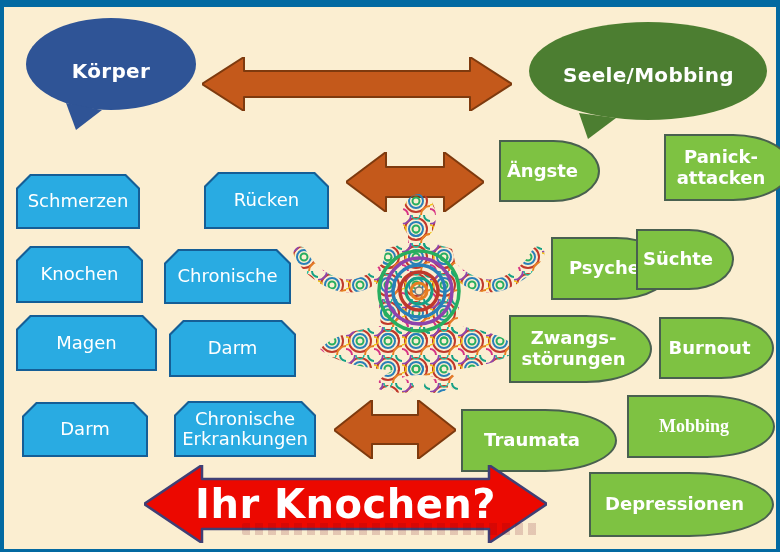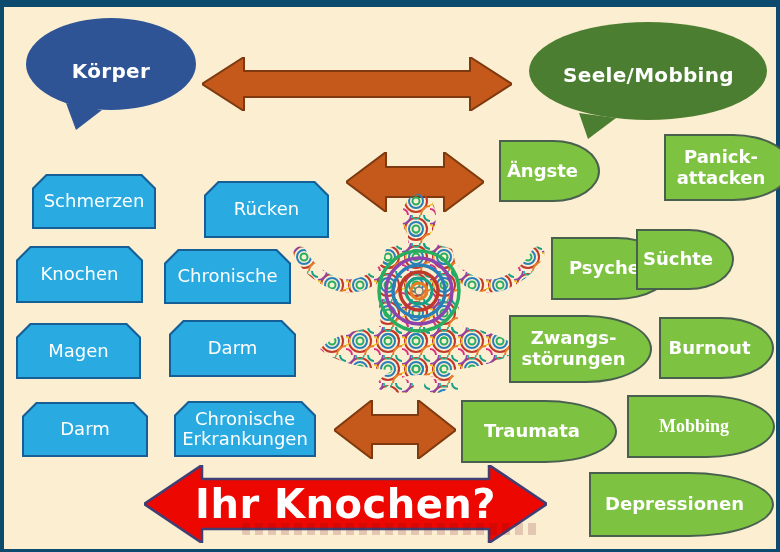--- a/index.html
+++ b/index.html
@@ -1,18 +1,18 @@
 <!DOCTYPE html>
 <html><head>
 <meta charset="utf-8">
 <style>
   html,body { margin:0; padding:0; }
   body { font-family:"DejaVu Sans","Liberation Sans",sans-serif; }
   .stage {
-    position:relative; width:780px; height:552px; background:#0c4a6e; overflow:hidden;
+    position:relative; width:780px; height:552px; background:#0369a1; overflow:hidden;
   }
   .canvas {
     position:absolute; left:4px; top:7px; right:4px; bottom:3px; background:#FBEED1;
   }
   svg { display:block; }
   .abs { position:absolute; }
 
   
   .bubble-lbl {
     position:absolute; color:#ffffff; font-weight:bold; font-size:20px;
@@ -26,44 +26,44 @@
     clip-path: polygon(14px 0, calc(100% - 14px) 0, 100% 14px, 100% 100%, 0 100%, 0 14px);
   }
   .bbox .shape-inner {
     position:absolute; inset:2px; background:#29ABE2;
     clip-path: polygon(13px 0, calc(100% - 13px) 0, 100% 13px, 100% 100%, 0 100%, 0 13px);
   }
   .bbox .lbl {
     position:absolute; inset:0; display:flex; align-items:center; justify-content:center;
     color:#fff; font-size:18px; line-height:1.12; text-align:center; padding:2px 4px;
   }
-  .b1 { left:28px;  top:167px; width:124px; height:55px; }
-  .b2 { left:200px; top:174px; width:125px; height:57px; }
+  .b1 { left:12px;  top:167px; width:124px; height:55px; }
+  .b2 { left:200px; top:165px; width:125px; height:57px; }
   .b3 { left:12px;  top:239px; width:127px; height:57px; }
   .b4 { left:160px; top:242px; width:127px; height:55px; }
-  .b5 { left:12px;  top:316px; width:125px; height:56px; }
+  .b5 { left:12px;  top:308px; width:125px; height:56px;padding-left:16px; }
   .b6 { left:165px; top:313px; width:127px; height:57px; }
   .b7 { left:18px;  top:395px; width:126px; height:55px; }
   .b8 { left:170px; top:394px; width:142px; height:56px; }
 
   
   .gshape {
     position:absolute; background:#7EC242; border:2px solid #49604F;
     border-radius: 0 46% 46% 0 / 0 50% 50% 0;
     display:flex; align-items:center; justify-content:center;
     color:#fff; font-weight:bold; font-size:18px; line-height:1.15;
     text-align:center; padding-right:14px; box-sizing:border-box;
   }
   .g1 { left:495px; top:133px; width:101px; height:62px; }
   .g2 { left:630px; top:127px; width:128px; height:67px;margin-left:30px; }
   .g3 { left:547px; top:230px; width:121px; height:63px; }
   .g4 { left:632px; top:222px; width:98px;  height:61px; }
   .g5 { left:505px; top:308px; width:143px; height:68px; }
   .g6 { left:655px; top:310px; width:115px; height:62px; }
-  .g7 { left:457px; top:393px; width:156px; height:63px;align-items:center; }
+  .g7 { left:457px; top:402px; width:156px; height:63px;align-items:center; }
   .g8 { left:623px; top:388px; width:148px; height:63px;font-family:Liberation Serif, serif; }
   .g9 { left:585px; top:465px; width:185px; height:65px; }
 
   
   .banner-lbl {
     position:absolute; left:140px; top:458px; width:403px; height:78px;
     display:flex; align-items:center; justify-content:center;
     color:#fff; font-weight:800; font-size:40px; letter-spacing:.5px;
   }
   .watermark {

